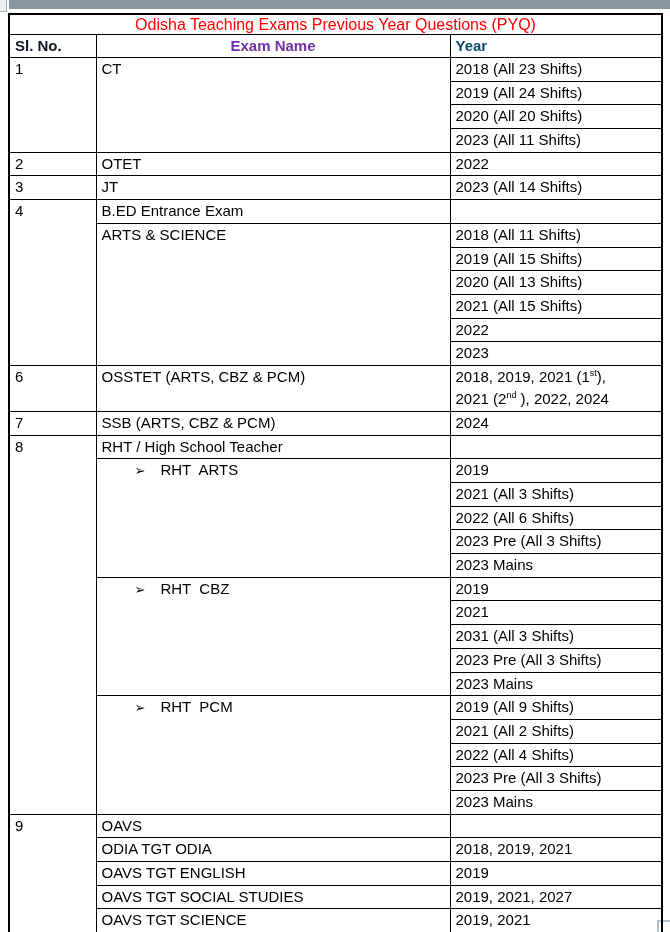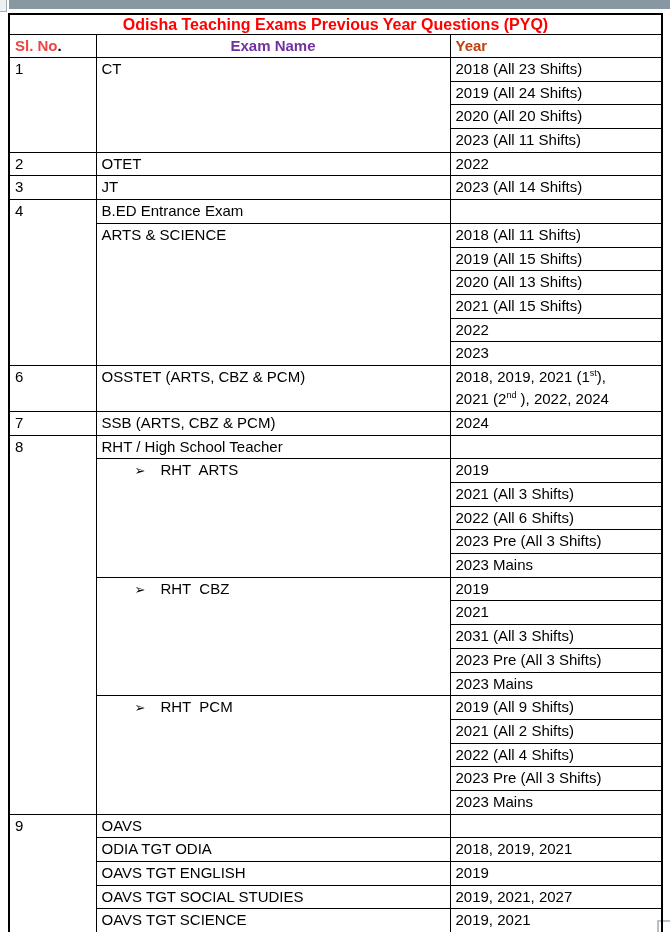--- a/index.html
+++ b/index.html
@@ -19,21 +19,21 @@
   table.pyq{
     position:absolute;left:8px;top:13px;width:653px;
     border-collapse:collapse;table-layout:fixed;
     border:2px solid #000;
   }
   td{
     border:1px solid #000;vertical-align:top;padding:0 5px;
     font-size:15px;line-height:22.5px;color:#000;overflow:hidden;
   }
   .title-cell{
-    font-weight:bold;text-align:center;font-size:16px;
+    font-weight:normal;text-align:center;font-size:16px;
     height:19px;line-height:19px;
   }
   .hrow td{font-weight:bold;height:22px;line-height:22px;}
   .brow td{height:22.7px;}
   .c-exam{white-space:pre-wrap;}
   .c-exam b{font-weight:normal;}
   .indent{padding-left:38px;}
   .arrow{display:inline-block;margin-right:15px;font-size:13px;}
   sup{font-size:9px;line-height:0;vertical-align:super;text-align:right;}
 </style>
@@ -48,23 +48,23 @@
   <colgroup>
     <col style="width:87px">
     <col style="width:354px">
     <col style="width:212px">
   </colgroup>
   <tbody>
     <tr>
       <td class="title-cell" colspan="3" style="color: rgb(255, 0, 0);">Odisha Teaching Exams Previous Year Questions (PYQ)</td>
     </tr>
     <tr class="hrow">
-      <td><span style="color: #ef4444;">Sl. No</span><span style="color:#000;">.</span></td>
+      <td><span style="color: #0f172a;">Sl. No</span><span style="color:#000;">.</span></td>
       <td style="color: rgb(112, 48, 160); text-align: center;">Exam Name</td>
-      <td style="color: #c2410c;">Year</td>
+      <td style="color: #0c4a6e;">Year</td>
     </tr>
   </tbody>
   <tbody>
       <tr class="brow">
         <td class="c-sl" rowspan="4">1</td>
         <td class="c-exam" rowspan="4"><b>CT</b></td>
         <td class="c-year">2018 (All 23 Shifts)</td>
       </tr>
       <tr class="brow">
         <td class="c-year">2019 (All 24 Shifts)</td>

